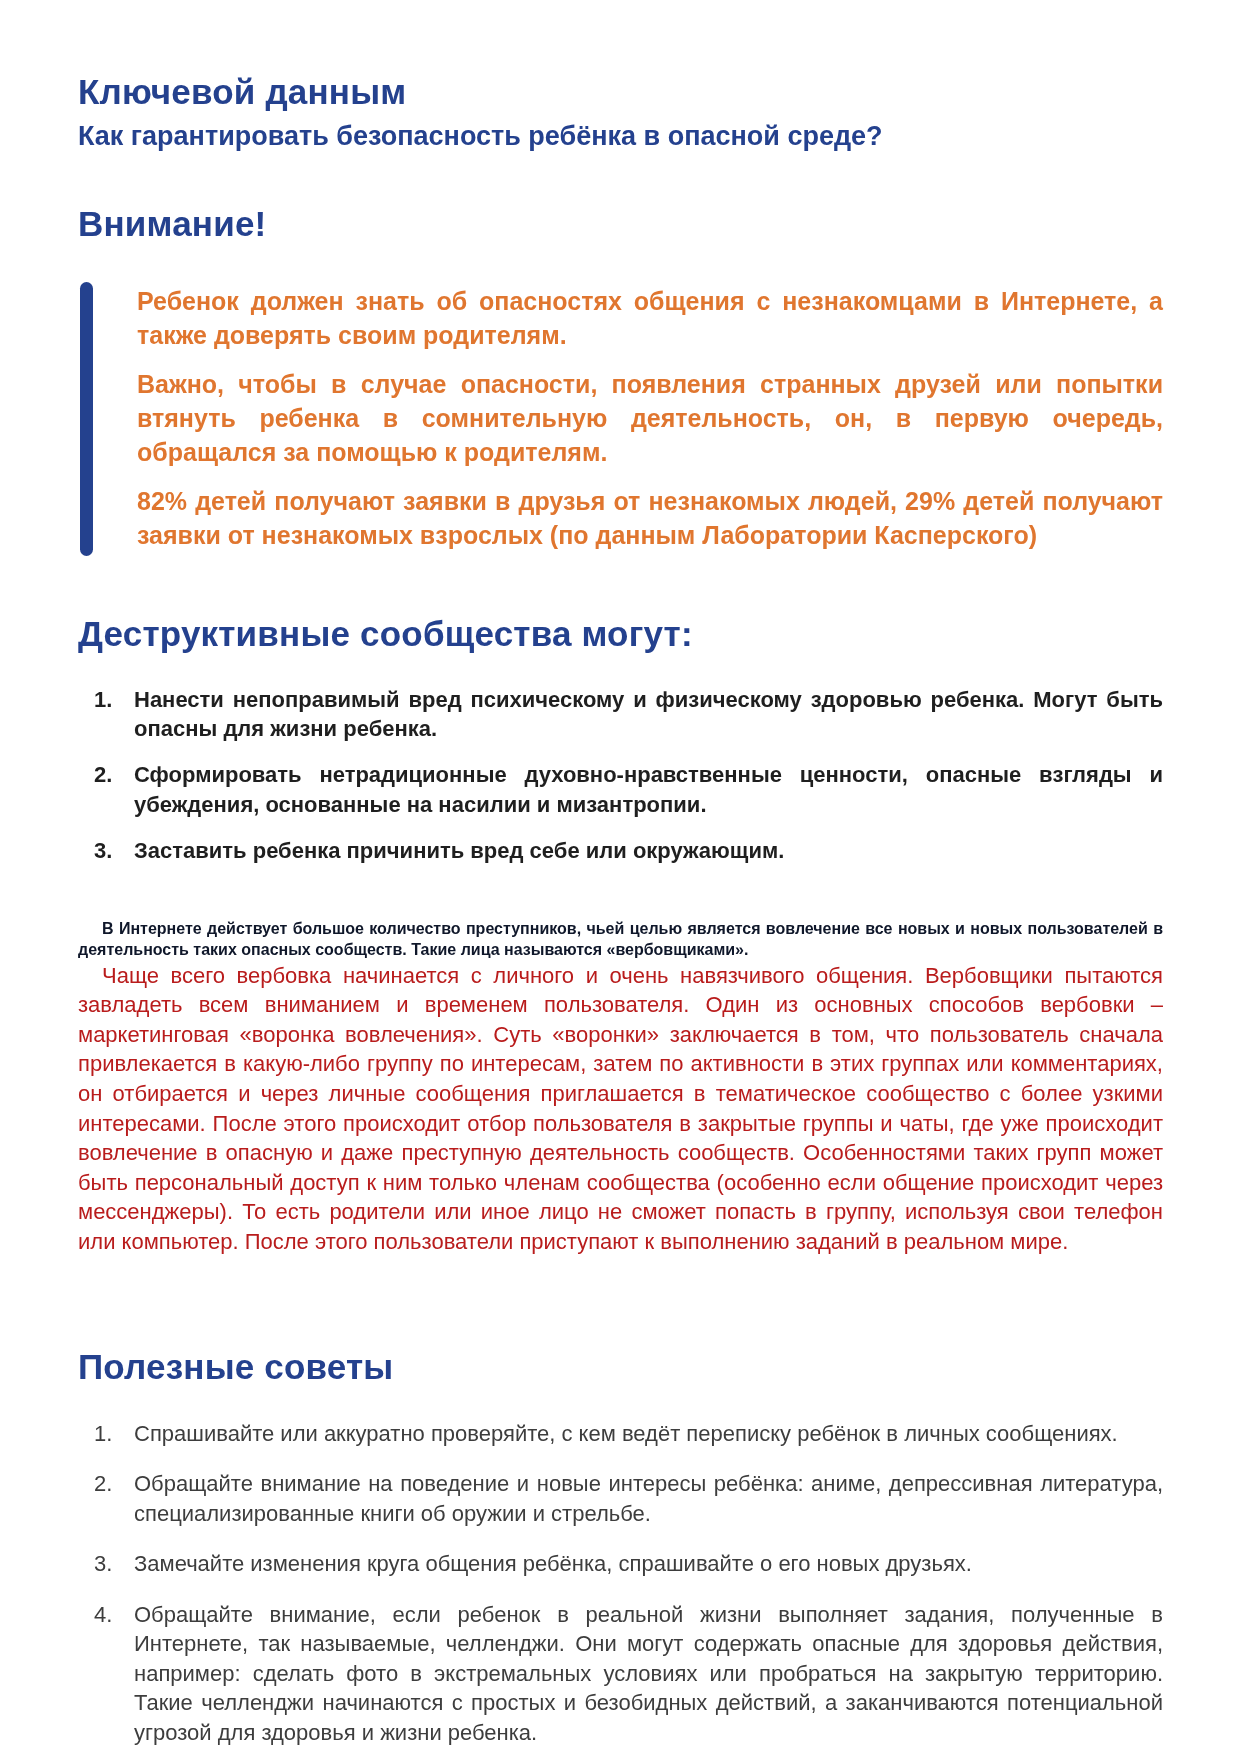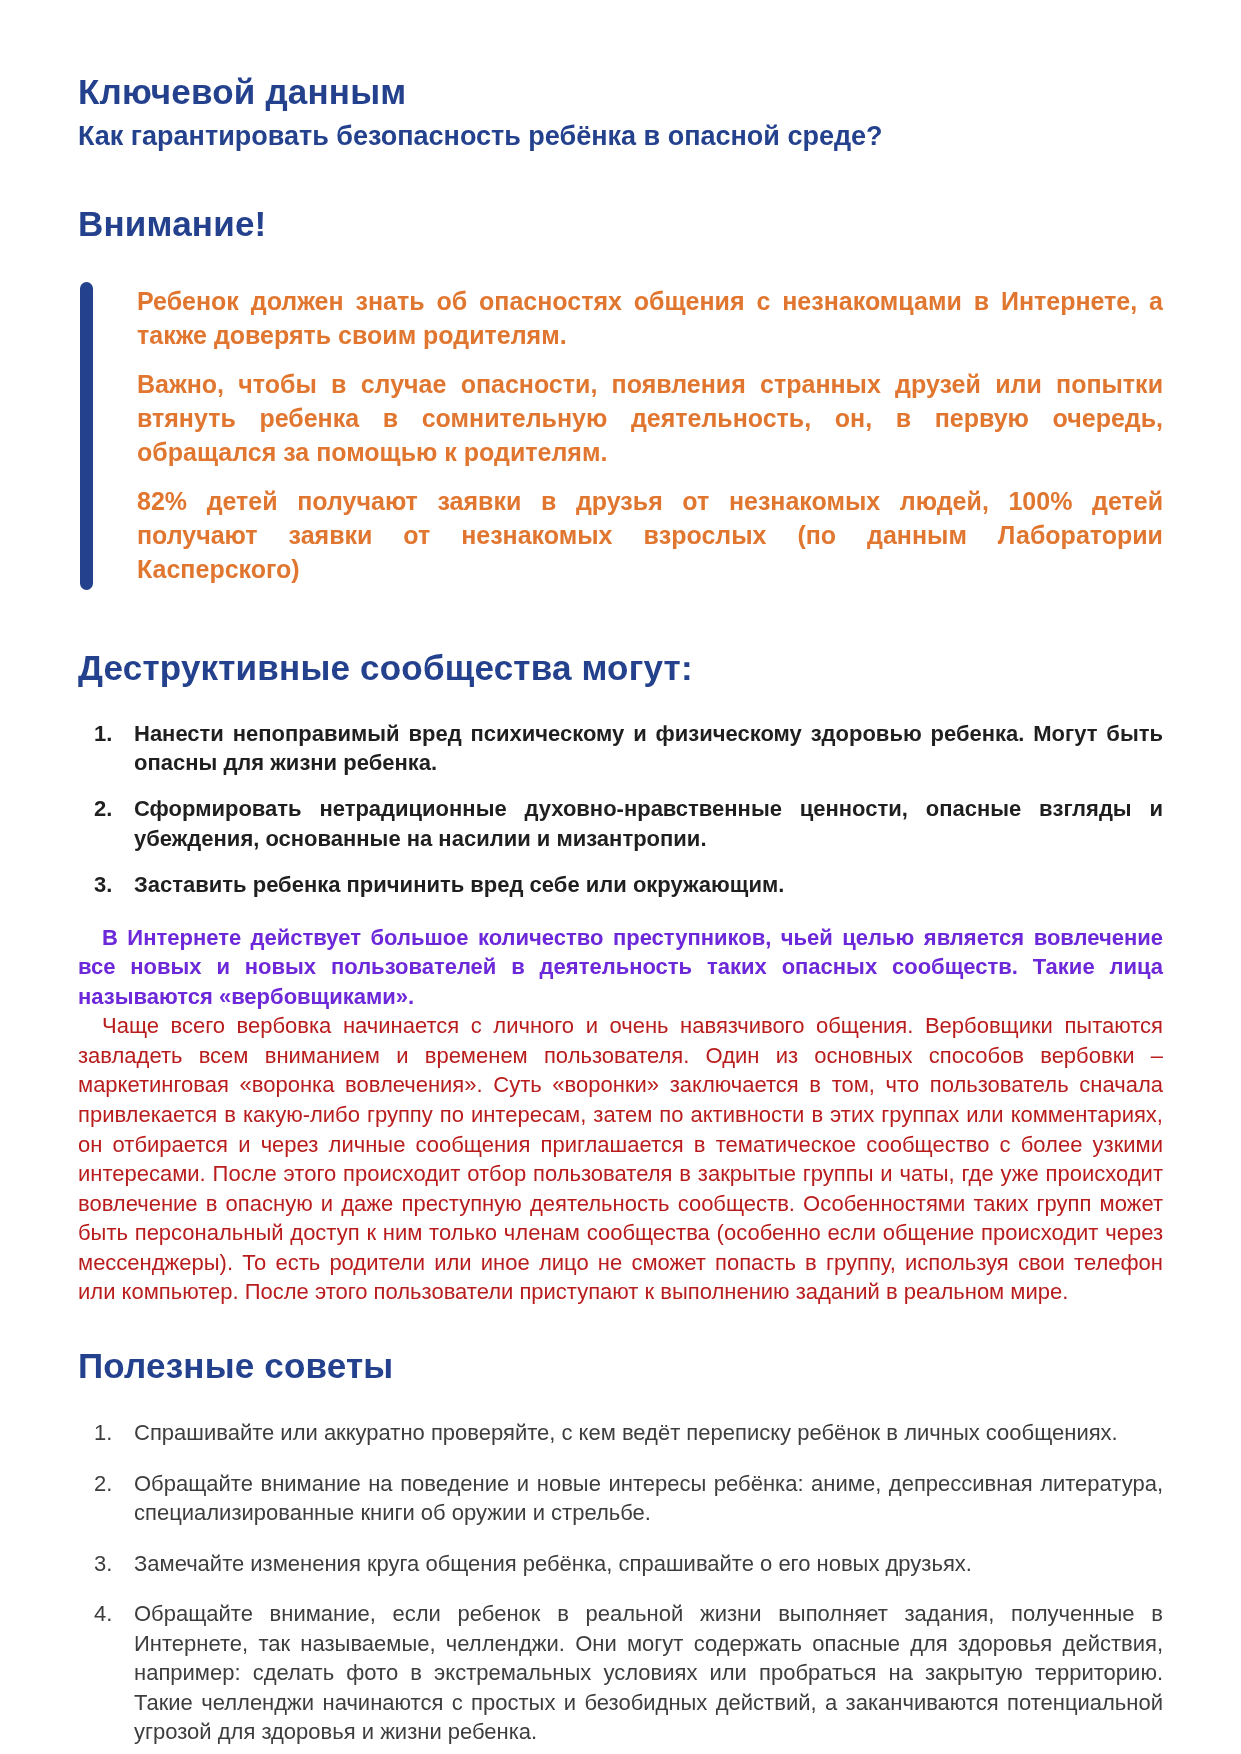--- a/index.html
+++ b/index.html
@@ -26,21 +26,21 @@
   }
   .subtitle {
     color: #24418e;
     font-size: 27px;
     font-weight: 700;
     margin-top: 8px;
     line-height: 1.25;
   }
   .h-attention { margin-top: 50px; }
   .h-section   { margin-top: 58px; }
-  .h-tips      { margin-top: 39px; }
+  .h-tips      { margin-top: 90px; }
 
   
   .callout {
     display: flex;
     margin-top: 38px;
   }
   .callout-bar {
     flex: 0 0 13px;
     width: 13px;
     border-radius: 8px;
@@ -81,23 +81,23 @@
     line-height: 1.34;
     text-align: justify;
   }
   .list-bold .num, .list-bold .txt { font-weight: 700; color: #1f1f1f; }
   .list-regular { margin-top: 32px; }
   .list-regular .num-item { margin-bottom: 21px; }
   .list-regular .num, .list-regular .txt { font-weight: 400; color: #3d3d3d; }
 
   
   .para-bold {
-    margin-top: 23px;
-    color: #6d28d9;
-    font-size: 22px;
+    margin-top: 52px;
+    color: #0f172a;
+    font-size: 16px;
     font-weight: 700;
     line-height: 1.34;
     text-align: justify;
     text-indent: 24px;
   }
   .para-regular {
     color: #b91c1c;
     font-size: 22px;
     font-weight: 400;
     line-height: 1.345;
@@ -113,21 +113,21 @@
   <h1 class="h-main">Ключевой данным</h1>
   <div class="subtitle">Как гарантировать безопасность ребёнка в опасной среде?</div>
 
   <h1 class="h-main h-attention">Внимание!</h1>
 
   <div class="callout">
     <div class="callout-bar"></div>
     <div class="callout-body">
       <p>Ребенок должен знать об опасностях общения с незнакомцами в Интернете, а также доверять своим родителям.</p>
       <p>Важно, чтобы в случае опасности, появления странных друзей или попытки втянуть ребенка в сомнительную деятельность, он, в первую очередь, обращался за помощью к родителям.</p>
-      <p>82% детей получают заявки в друзья от незнакомых людей, 100% детей получают заявки от незнакомых взрослых (по данным Лаборатории Касперского)</p>
+      <p>82% детей получают заявки в друзья от незнакомых людей, 29% детей получают заявки от незнакомых взрослых (по данным Лаборатории Касперского)</p>
     </div>
   </div>
 
   <h1 class="h-main h-section">Деструктивные сообщества могут:</h1>
 
   <div class="num-list list-bold">
     <div class="num-item">
       <span class="num">1.</span>
       <span class="txt">Нанести непоправимый вред психическому и физическому здоровью ребенка. Могут быть опасны для жизни ребенка.</span>
     </div>

